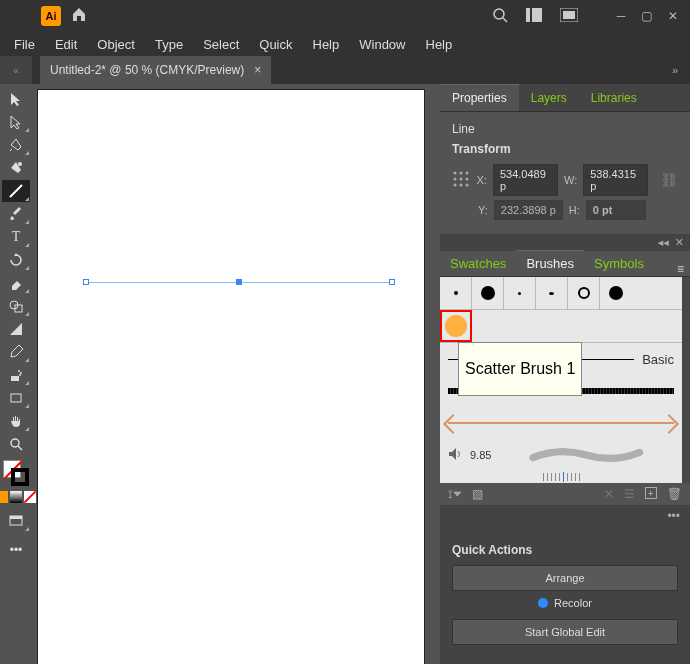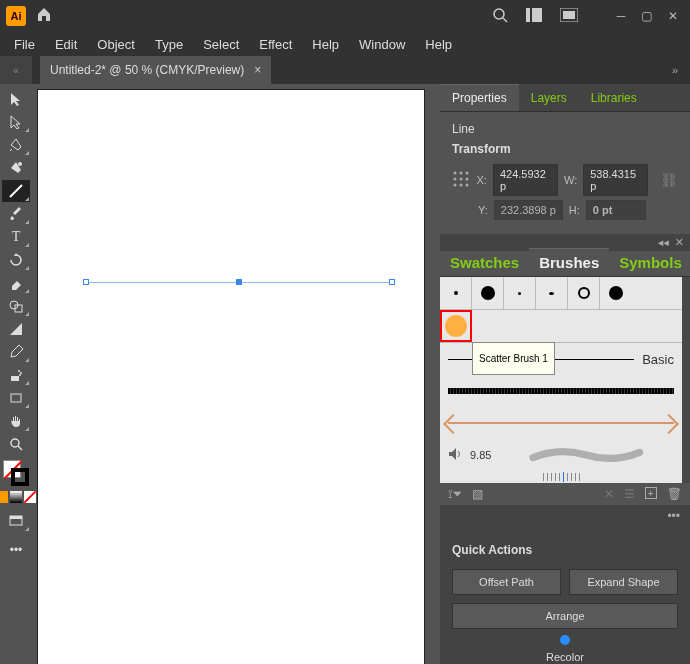--- a/index.html
+++ b/index.html
@@ -1,17 +1,17 @@
 <!DOCTYPE html>
 <html><head>
 <meta charset="utf-8">
 <style>
 * { box-sizing: border-box; margin: 0; padding: 0; font-family: Arial, sans-serif; }
 body { background: #323232; width: 690px; height: 664px; overflow: hidden; color: #ccc; font-size: 12px; }
-.titlebar { height: 30px; background: #323232; display: flex; align-items: center; padding: 16px 6px; }
+.titlebar { height: 30px; background: #323232; display: flex; align-items: center; padding: 16px 6px; margin-left: 35px; }
 .ai-logo { width: 20px; height: 20px; background: #ff9a00; color: #310000; font-weight: bold; font-size: 11px; display: flex; align-items: center; justify-content: center; border-radius: 3px; margin-right: 10px; }
 .home-icon { color: #bbb; font-size: 16px; margin-right: auto; }
 .title-right { display: flex; align-items: center; gap: 18px; color: #bbb; }
 .win-btns { display: flex; gap: 4px; margin-left: 14px; }
 .win-btn { width: 22px; height: 16px; display: flex; align-items: center; justify-content: center; color: #bbb; }
 .menubar { height: 24px; background: #323232; display: flex; align-items: center; padding: 0 4px; gap: 0; }
 .menu-item { padding: 4px 10px; color: #ddd; font-size: 13px; }
 .tab-strip { height: 28px; background: #323232; display: flex; align-items: center; }
 .tool-header { width: 32px; height: 28px; background: #424242; display:flex; align-items:center; justify-content:center; }
 .doc-tab { background: #535353; color: #ddd; height: 28px; display:flex; align-items:center; padding:0 10px; font-size:12px; gap:10px; margin-left:8px;}
@@ -38,43 +38,43 @@
 .ptab { padding:6px 12px; color:#84cc16; font-size:12px; }
 .ptab.active { background:#535353; color:#eee; border-top:1px solid #666; }
 .panel-body { background:#535353; padding:10px 12px; color:#ddd; }
 .sect-title { color:#ddd; font-size:12px; margin:6px 0 8px; font-weight:bold;}
 .row { display:flex; align-items:center; gap:6px; margin:4px 0;}
 .inpbox { background:#393939; padding:3px 6px; font-size:11px; color:#ddd; min-width:60px; border:1px solid #333;}
 .lbl { font-size:11px; color:#bbb; }
 .link-icon { color:#888; font-size:14px; margin-left:6px;}
 .sub-panel { background:#535353; }
 .sub-head { display:flex; height:26px; align-items:flex-end; border-bottom:1px solid #333; padding-right:6px;}
-.sub-head .ptab { padding:5px 10px; font-size:15px;font-weight:bold;}
+.sub-head .ptab { padding:5px 10px; font-size:13px;}
 .brush-list { background:#e8e8e8; color:#333; }
 .brush-row { display:flex; border-bottom:1px solid #bbb; }
 .brush-cell { width:32px; height:32px; display:flex; align-items:center; justify-content:center; border-right:1px solid #bbb;}
 .dot { border-radius:50%; background:#000; }
 .circle-brush { width:22px; height:22px; border-radius:50%; background:#ffb040; }
 .red-outline { border:2px solid red; }
 .brush-strip { height:32px; display:flex; align-items:center; padding:0 8px; gap:8px; position:relative;}
 .line-thin { height:1px; background:#000; width:100%;}
 .line-rough { height:6px; background:repeating-linear-gradient(90deg,#000,#000 2px,#333 2px,#333 3px); }
 .arrow-line { height:2px; background:#d8956a; position:relative;}
 .arrow-line::before,.arrow-line::after { content:""; width:12px; height:12px; border:2px solid #d8956a; border-left:none; border-bottom:none; position:absolute; top:-5px;}
 .arrow-line::before { left:-2px; transform:rotate(-135deg);}
 .arrow-line::after { right:-2px; transform:rotate(45deg);}
 .wavy { flex:1; height:16px; }
-.tooltip { position:absolute; background:#fffff0; border:1px solid #888; padding:10px 6px; font-size:10px; color:#000; left:32px; top:-1px; z-index:2;}
+.tooltip { position:absolute; background:#fffff0; border:1px solid #888; padding:17px 6px; font-size:16px; color:#000; left:18px; top:-1px; z-index:2;}
 .bot-icons { display:flex; justify-content:space-between; padding:4px 8px; background:#535353; color:#aaa; height:22px; align-items:center;}
 .more-dots { text-align:right; padding:4px 10px; color:#aaa;}
 .quick { padding:10px 12px; }
 .q-btn { background:#595959; border:1px solid #333; color:#ddd; font-size:11px; padding:6px; text-align:center; margin:4px 0;}
 .q-row { display:flex; gap:8px; }
 .q-row .q-btn { flex:1; }
-.recolor { display:flex; align-items:center; justify-content:center; gap:6px; font-size:11px; color:#ddd; margin:6px 0 10px;flex-direction:column;}
+.recolor { display:flex; align-items:center; justify-content:center; gap:6px; font-size:11px; color:#ddd; margin:6px 0 10px;}
 .blue-dot { width:10px; height:10px; border-radius:50%; background:#2a8cff; }
 .scroll-track { width:8px; background:#484848; }
 .small-tick { width:1px; height:8px; background:#888;}
 .chev { color:#aaa; font-size:11px; text-align:right; padding:2px 6px;}
 </style>
 </head>
 <body>
 
 <div class="titlebar">
   <div class="ai-logo">Ai</div>
@@ -103,21 +103,21 @@
     </div>
   </div>
 </div>
 
 <div class="menubar">
   <div class="menu-item">File</div>
   <div class="menu-item">Edit</div>
   <div class="menu-item">Object</div>
   <div class="menu-item">Type</div>
   <div class="menu-item">Select</div>
-  <div class="menu-item">Effect</div>
+  <div class="menu-item">Quick</div>
   <div class="menu-item">Help</div>
   <div class="menu-item">Window</div>
   <div class="menu-item">Help</div>
 </div>
 
 <div class="tab-strip">
   <div class="tool-header" style="color:#888; font-size:10px;">«</div>
   <div class="doc-tab">
     <span>Untitled-2* @ 50 % (CMYK/Preview)</span>
     <span class="tab-close">×</span>
@@ -270,21 +270,21 @@
                 <circle cx="15" cy="3" r="1.5"></circle>
                 <circle cx="3" cy="9" r="1.5"></circle>
                 <circle cx="9" cy="9" r="1.5"></circle>
                 <circle cx="15" cy="9" r="1.5"></circle>
                 <circle cx="3" cy="15" r="1.5"></circle>
                 <circle cx="9" cy="15" r="1.5"></circle>
                 <circle cx="15" cy="15" r="1.5"></circle>
               </g>
             </svg></div>
         <span class="lbl">X:</span>
-        <div class="inpbox">424.5932 p</div>
+        <div class="inpbox">534.0489 p</div>
         <span class="lbl">W:</span>
         <div class="inpbox">538.4315 p</div>
         <span class="link-icon">⛓</span>
       </div>
       <div class="row">
         <div style="width:20px;"></div>
         <span class="lbl">Y:</span>
         <div class="inpbox" style="opacity:.7;">232.3898 p</div>
         <span class="lbl">H:</span>
         <div class="inpbox" style="opacity:.7;font-weight:bold;">0 pt</div>
@@ -376,24 +376,20 @@
           <div style="border:1px solid #aaa; width:12px; height:12px; display:flex;align-items:center;justify-content:center;font-size:10px;">+</div>
           <div>🗑</div>
         </div>
       </div>
     </div>
 
     <div class="more-dots">•••</div>
 
     <div class="quick">
       <div class="sect-title">Quick Actions</div>
-      <div class="q-row">
-        <div class="q-btn">Offset Path</div>
-        <div class="q-btn">Expand Shape</div>
-      </div>
       <div class="q-btn">Arrange</div>
       <div class="recolor">
         <div class="blue-dot"></div>
         <span>Recolor</span>
       </div>
       <div class="q-btn">Start Global Edit</div>
     </div>
   </div>
 </div>
 

